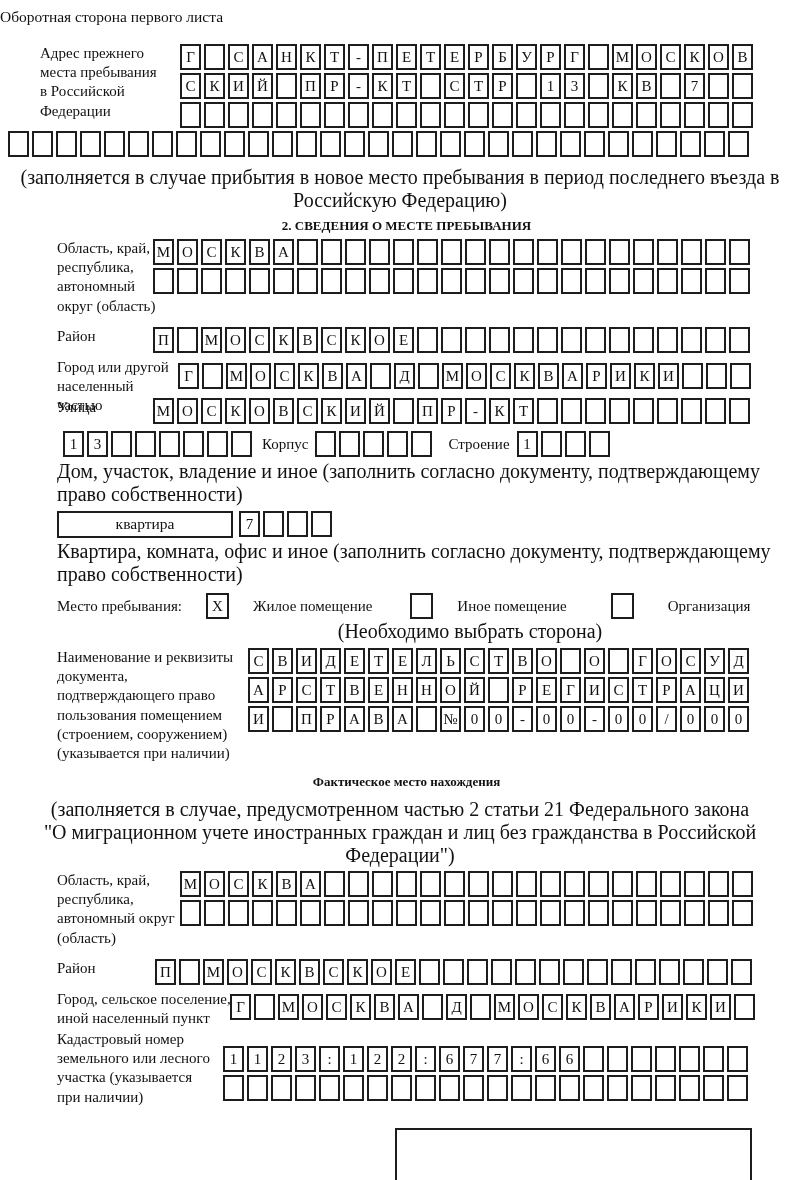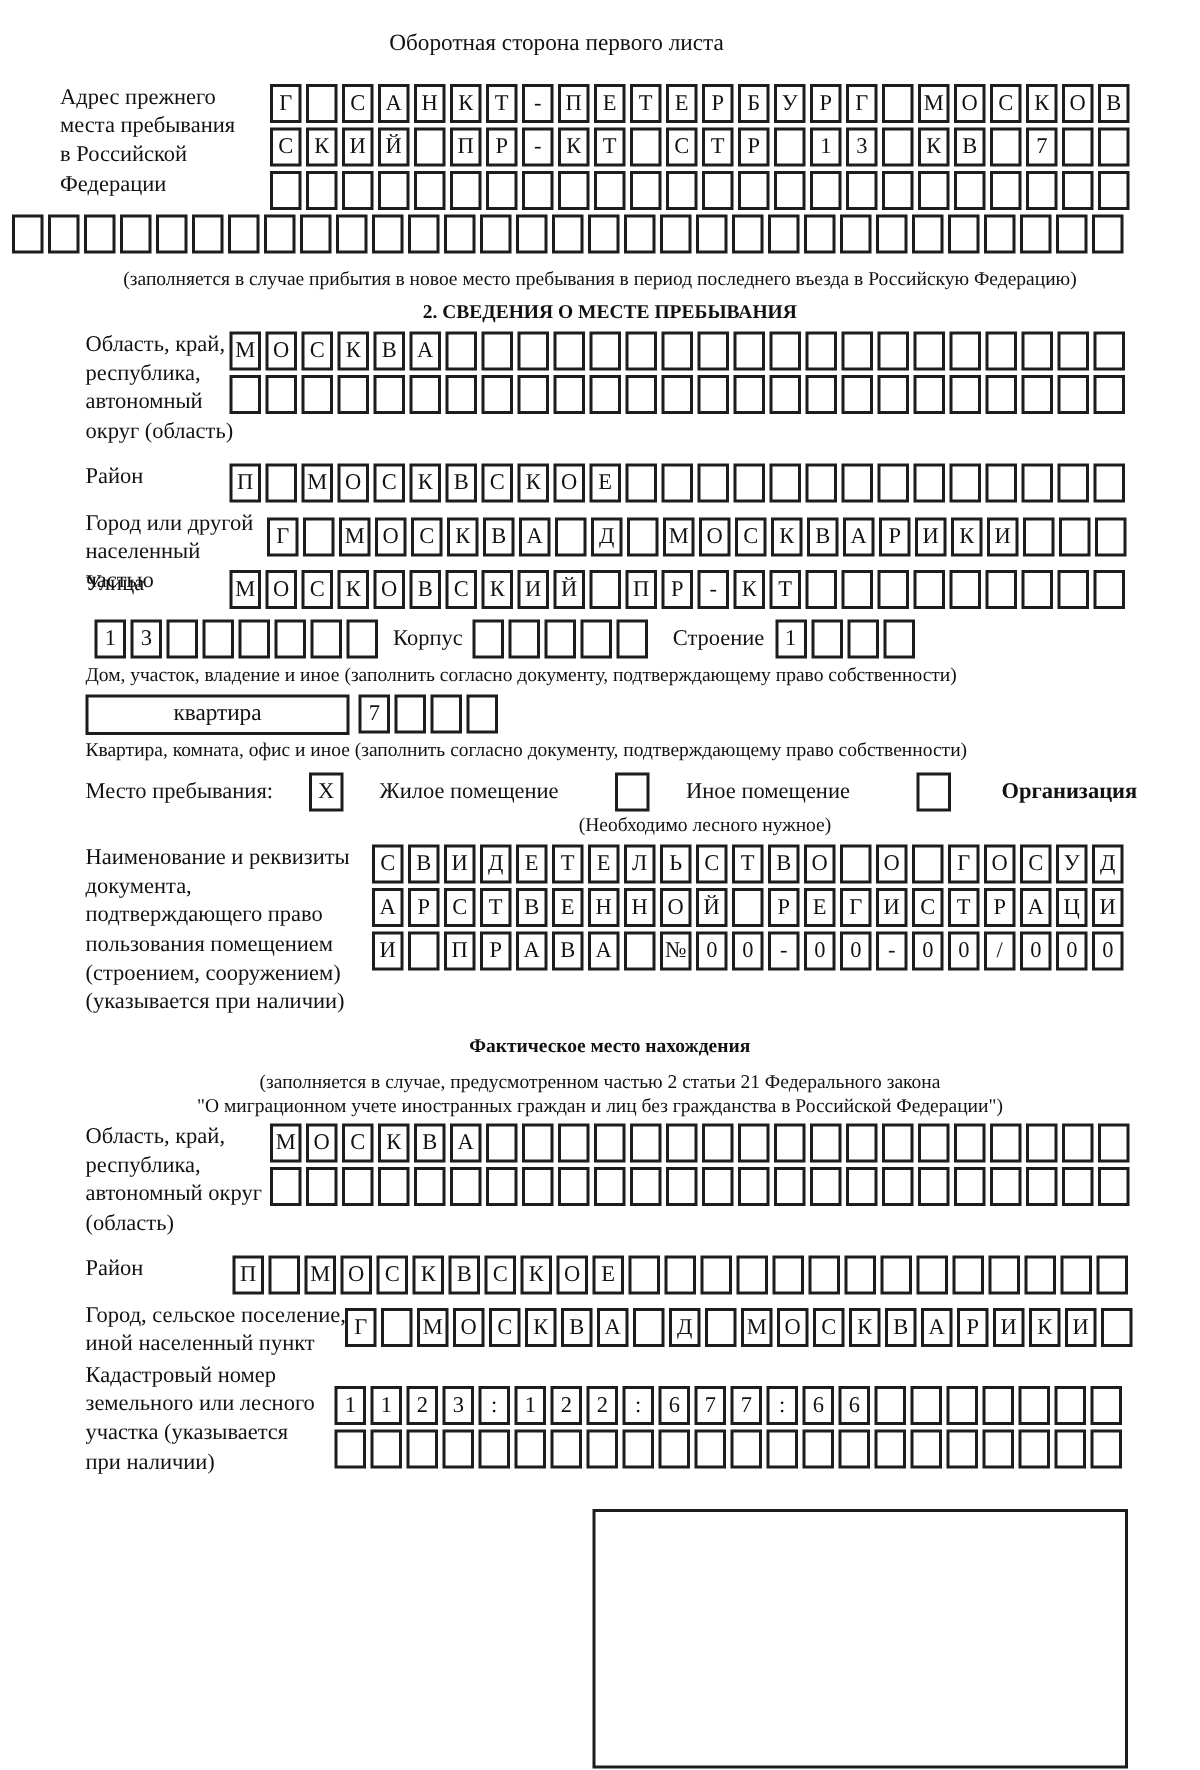--- a/index.html
+++ b/index.html
@@ -4,33 +4,33 @@
 <style>
   * { margin:0; padding:0; box-sizing:border-box; }
   html,body { background:#ffffff; }
   body {
     width:800px; height:1180px;
     font-family:"Liberation Serif", serif;
     color:#111; font-size:15px; position:relative; overflow:hidden;
   }
   .page { position:relative; width:800px; height:1180px; }
 
-  .hdr { text-align:center; padding:20px 58px 0 0; font-size:15.5px; }
+  .hdr { text-align:left; padding:8px 58px 0 0; font-size:15.5px; }
 
   .group { position:relative; }
   .g-label { position:absolute; top:0; line-height:1.28; }
   .rows { display:flex; flex-direction:column; gap:3px; }
   .cellrow { display:flex; gap:3px; height:26px; }
   .cell {
     width:21px; height:26px; flex:none;
     border:2px solid #1d1d1d;
     display:flex; align-items:center; justify-content:center;
     font-size:15px; line-height:1; background:#fff;
   }
-  .note { font-size:13px; }
+  .note { font-size:20px; }
   .note-center { text-align:center; }
   .sec-title { text-align:center; font-weight:bold; font-size:13px;margin-left:13px; }
 
   .inline-row { display:flex; align-items:center; height:28px; }
   .wide-box {
     border:2px solid #1d1d1d; height:27px;
     display:flex; align-items:center; justify-content:center;
     font-size:15.5px; background:#fff;
   }
   .mini-label { font-size:15px; padding:0 7px 0 10px; }
@@ -373,23 +373,23 @@
   </div>
   <div class="note" style="margin-left:57px; margin-top:2px;">Квартира, комната, офис и иное (заполнить согласно документу, подтверждающему право собственности)</div>
 
   <div class="inline-row" style="margin-left:57px; margin-top:6px; gap:24px;">
     <span>Место пребывания:</span>
     <span class="chk">X</span>
     <span>Жилое помещение</span>
     <span class="chk" style="margin-left:14px;"></span>
     <span>Иное помещение</span>
     <span class="chk" style="margin-left:20px;"></span>
-    <span style="margin-left:10px;font-weight:bold;">Организация</span>
-  </div>
-  <div class="note" style="width:400px; margin-left:270px; text-align:center;">(Необходимо лесного нужное)</div>
+    <span style="margin-left:10px;">Организация</span>
+  </div>
+  <div class="note" style="width:400px; margin-left:270px; text-align:center;">(Необходимо выбрать сторона)</div>
 
   <div class="group" style="margin-top:5px; min-height:118px;">
     <div class="g-label" style="left:57px; width:192px;">Наименование и реквизиты документа, подтверждающего право пользования помещением (строением, сооружением) (указывается при наличии)</div>
     <div class="rows" style="margin-left:248px;">
       <div class="cellrow">
           <span class="cell">С</span>
           <span class="cell">В</span>
           <span class="cell">И</span>
           <span class="cell">Д</span>
           <span class="cell">Е</span>

